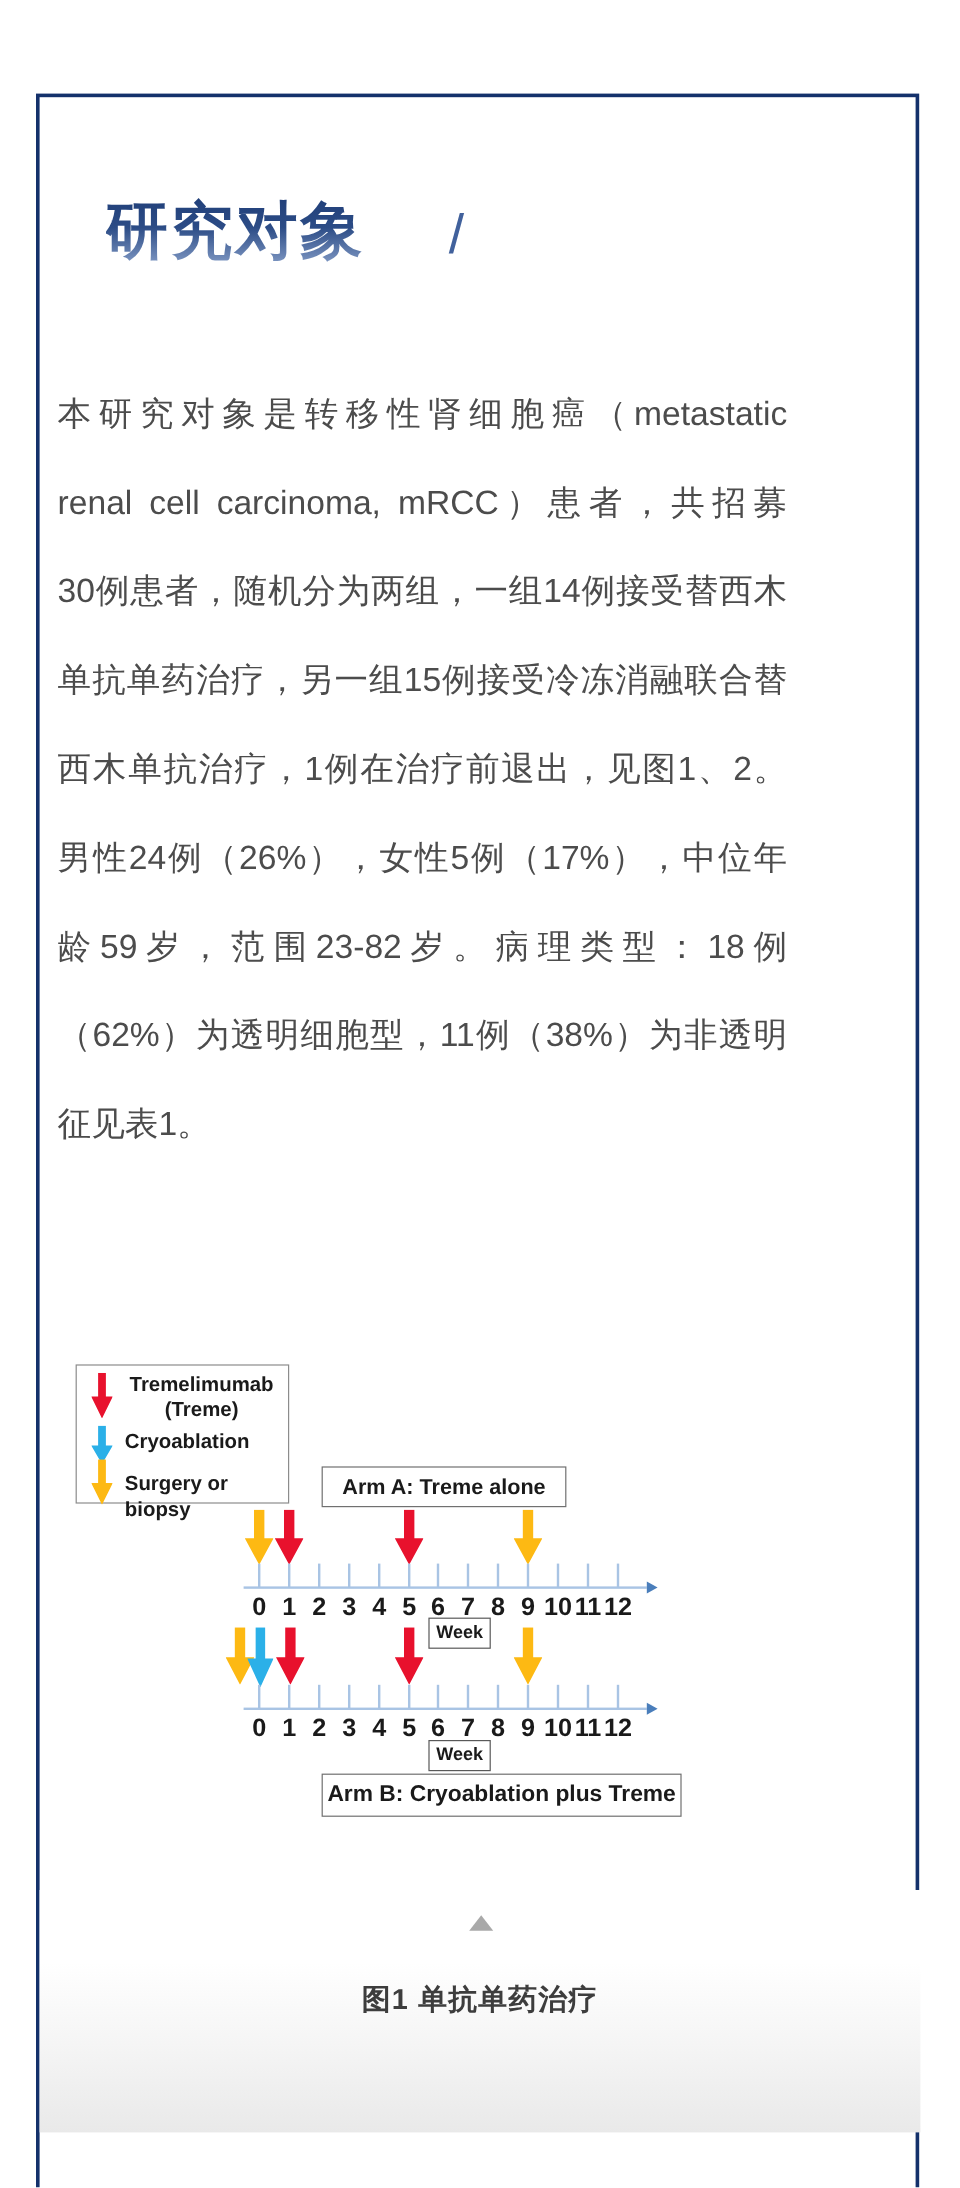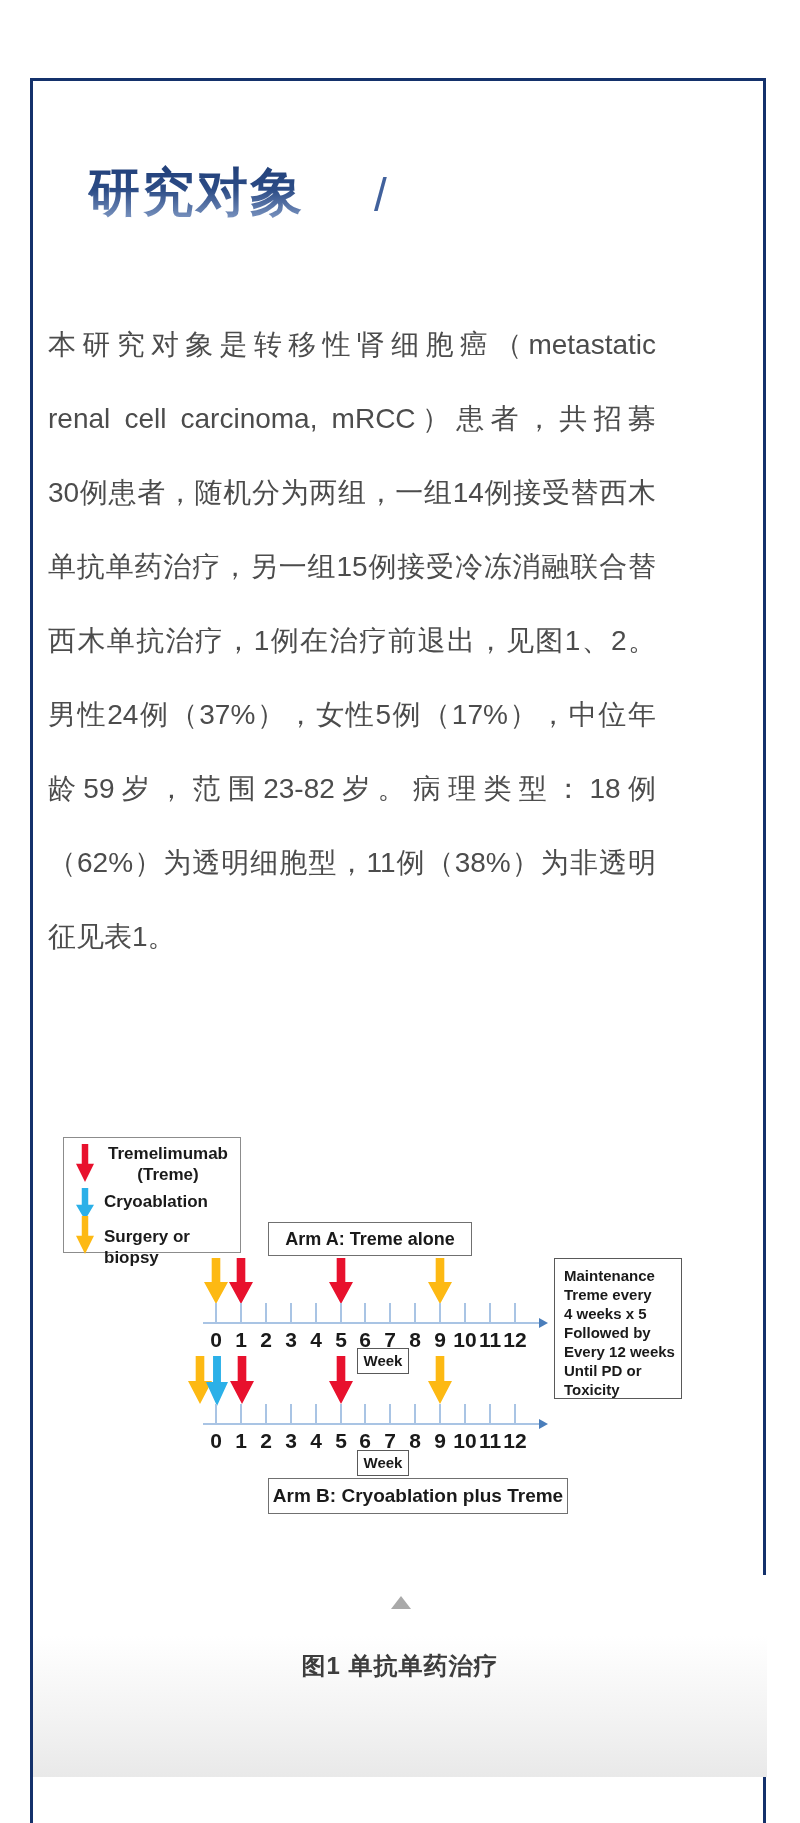--- a/index.html
+++ b/index.html
@@ -62,21 +62,21 @@
     <div class="cn-title">研究对象</div>
     <div class="title-slash">/</div>
   </div>
 
   <div class="body-text">
     <div class="tline">本研究对象是转移性肾细胞癌（metastatic</div>
     <div class="tline">renal cell carcinoma, mRCC）患者，共招募</div>
     <div class="tline">30例患者，随机分为两组，一组14例接受替西木</div>
     <div class="tline">单抗单药治疗，另一组15例接受冷冻消融联合替</div>
     <div class="tline">西木单抗治疗，1例在治疗前退出，见图1、2。</div>
-    <div class="tline">男性24例（37%），女性5例（17%），中位年</div>
+    <div class="tline">男性24例（26%），女性5例（17%），中位年</div>
     <div class="tline">龄59岁，范围23-82岁。病理类型：18例</div>
     <div class="tline">（62%）为透明细胞型，11例（38%）为非透明</div>
     <div class="tline last">征见表1。</div>
   </div>
 
   <div class="figure">
 
     <div class="fbox legend-box">
       <div class="arrow red" style="left:12px;top:6px;width:18px;height:38px;"></div>
       <div class="legend-label" style="left:38px;top:5px;width:132px;text-align:center;">
@@ -84,27 +84,20 @@
         <span>(Treme)</span>
       </div>
       <div class="arrow blue" style="left:12px;top:50px;width:18px;height:32px;"></div>
       <div class="legend-label" style="left:40px;top:53px;">Cryoablation</div>
       <div class="arrow yellow" style="left:12px;top:78px;width:18px;height:38px;"></div>
       <div class="legend-label" style="left:40px;top:88px;">Surgery or biopsy</div>
     </div>
 
     <div class="fbox armbox arm-a">Arm A: Treme alone</div>
 
-    <div class="fbox maint">Maintenance
-Treme every
-4 weeks x 5
-Followed by
-Every 12 weeks
-Until PD or
-Toxicity</div>
 
     <div class="arrow yellow" style="left:159px;top:130px;width:24px;height:46px;"></div>
     <div class="arrow red" style="left:184px;top:130px;width:24px;height:46px;"></div>
     <div class="arrow red" style="left:284px;top:130px;width:24px;height:46px;"></div>
     <div class="arrow yellow" style="left:383px;top:130px;width:24px;height:46px;"></div>
 
     <div class="tick" style="left:170px;top:175px;"></div>
     <div class="tick" style="left:195px;top:175px;"></div>
     <div class="tick" style="left:220px;top:175px;"></div>
     <div class="tick" style="left:245px;top:175px;"></div>

